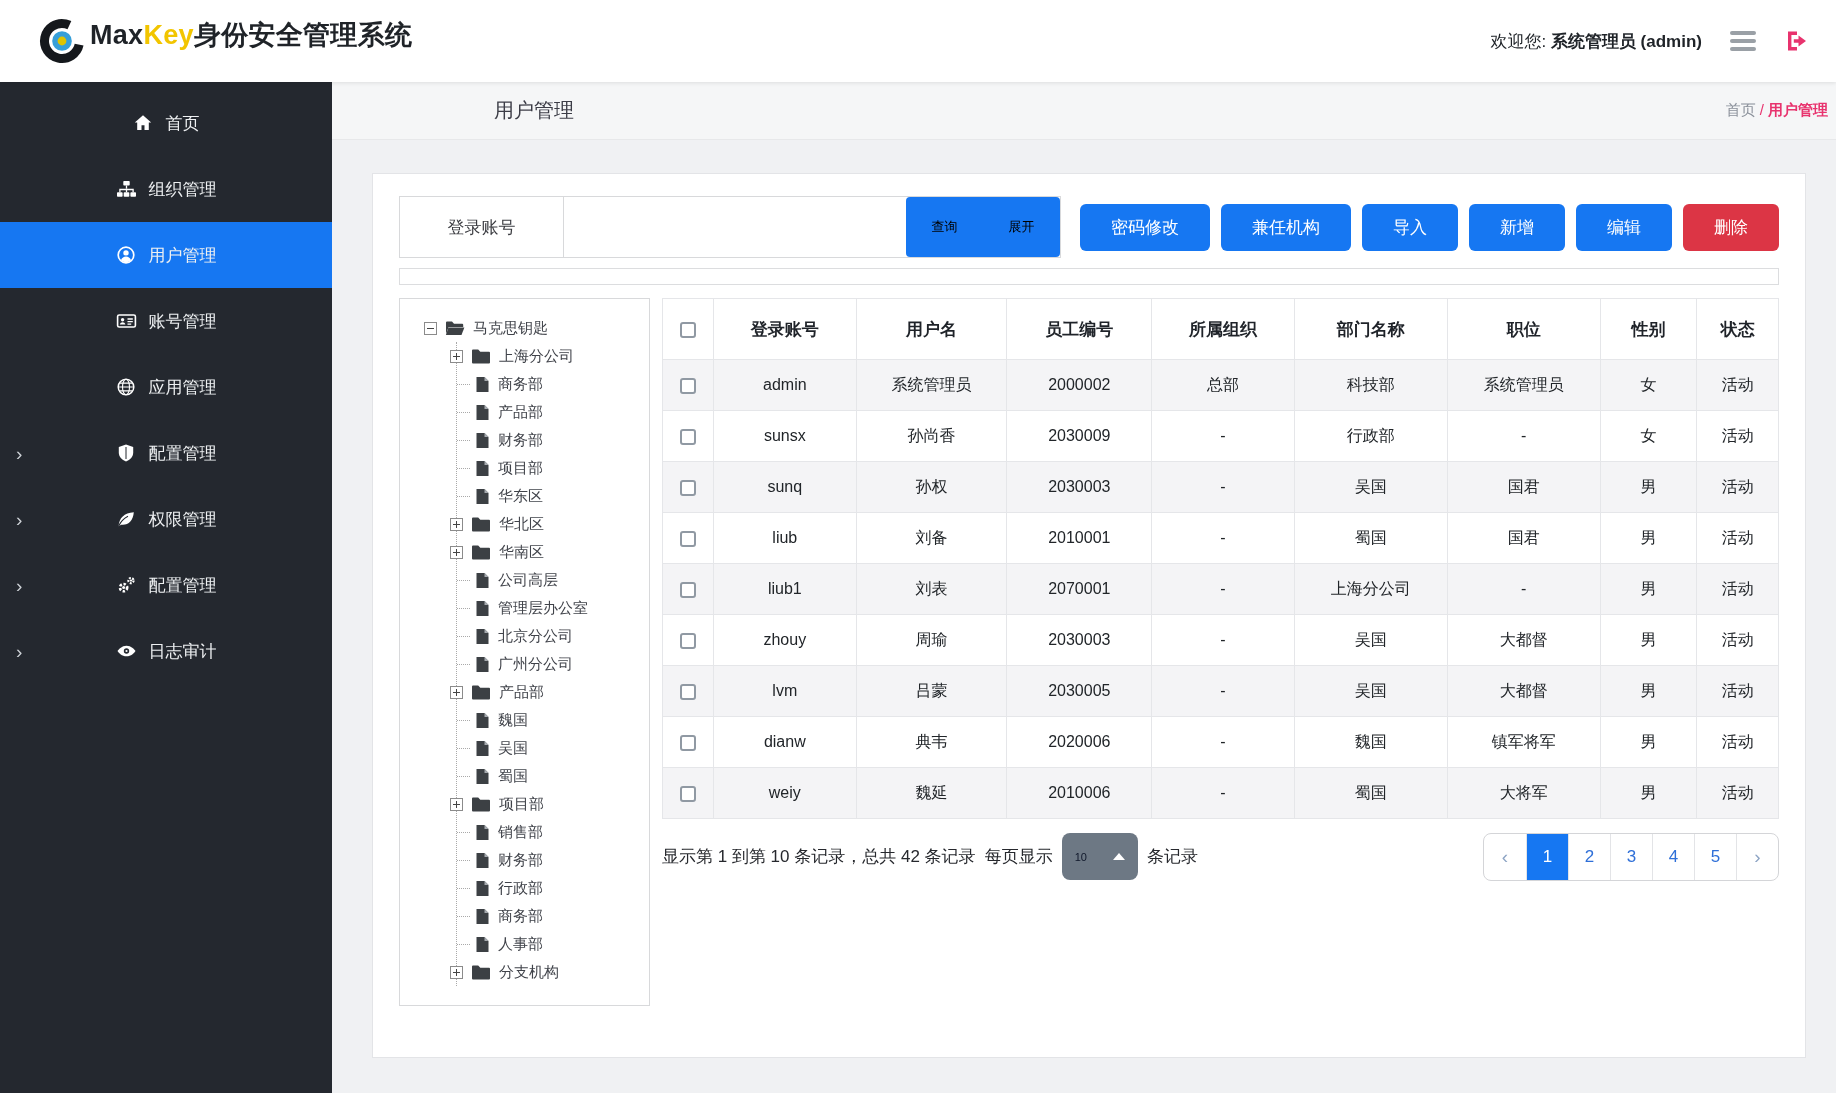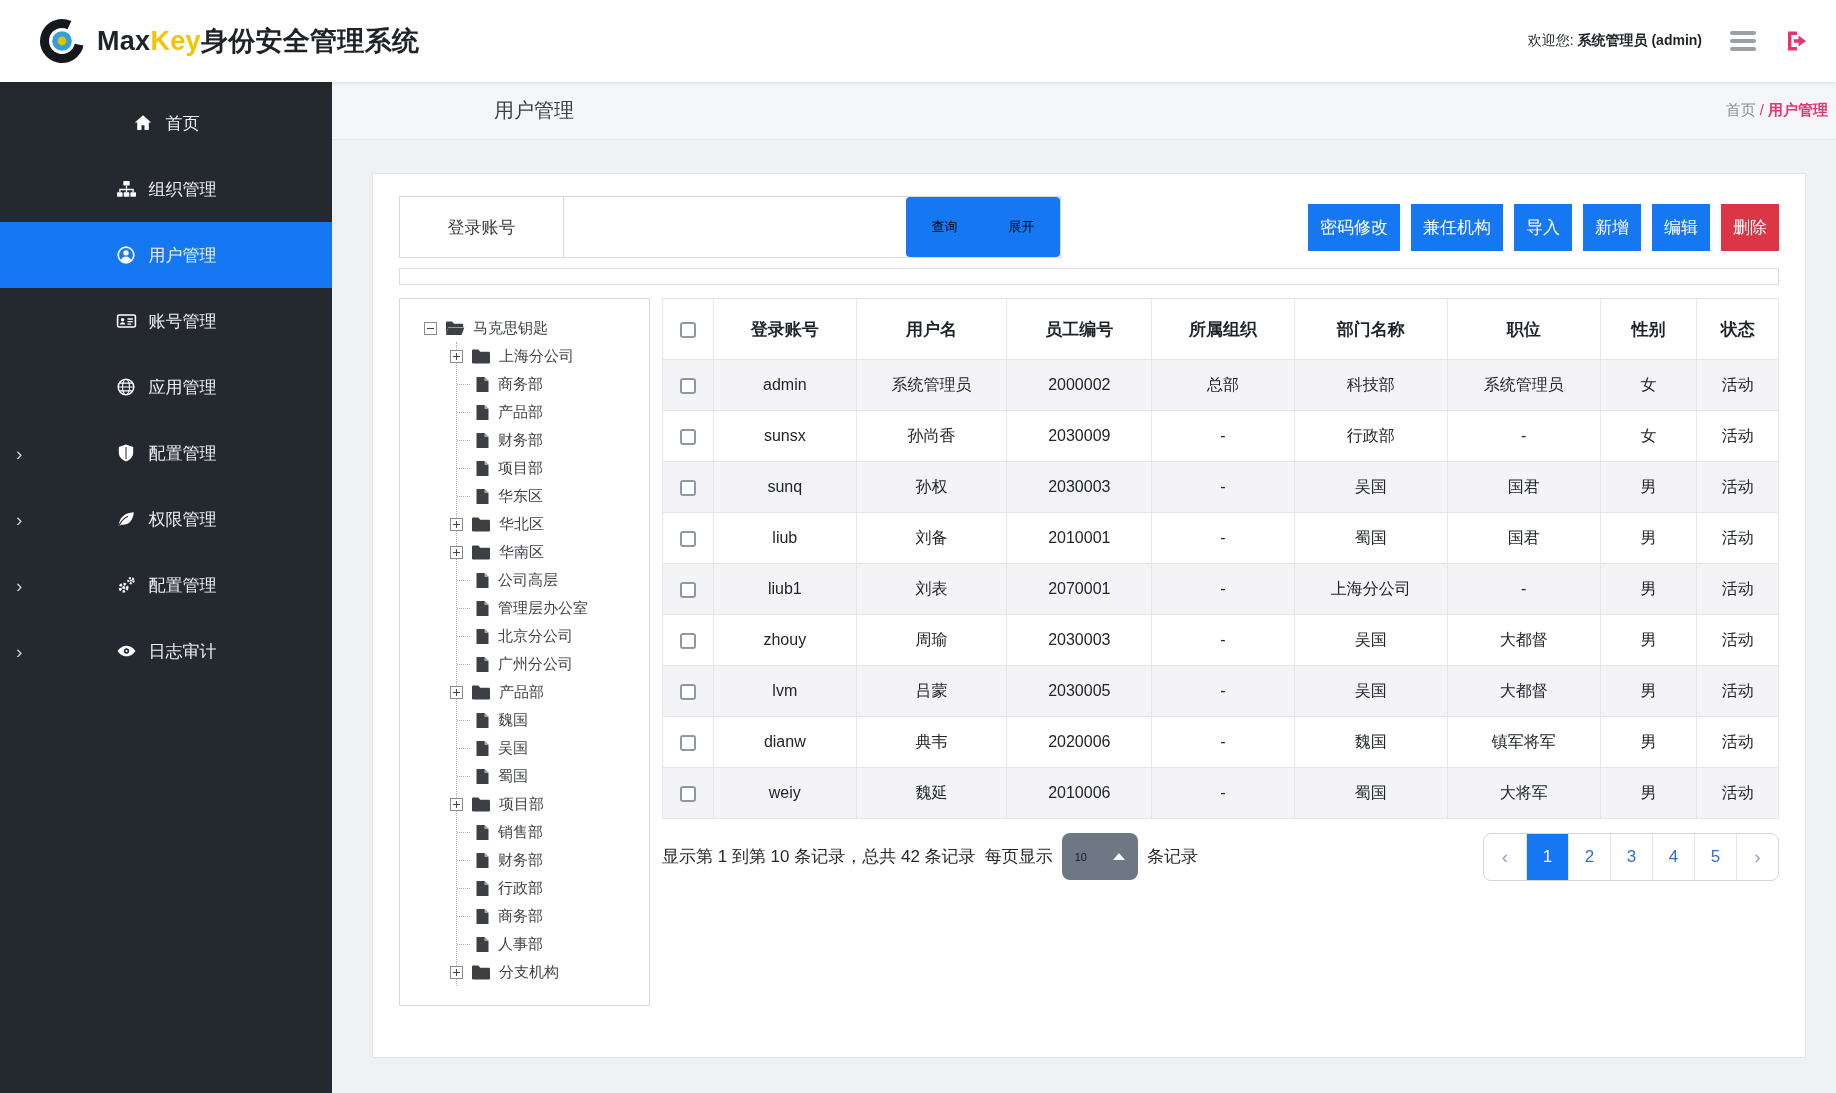--- a/index.html
+++ b/index.html
@@ -9,25 +9,25 @@
   *{margin:0;padding:0;box-sizing:border-box}
   html,body{width:1836px;height:1093px}
   body{
     font-family:"Liberation Sans","DejaVu Sans",sans-serif;
     background:#f0f1f3;overflow:hidden;color:#212529;position:relative;
   }
   
   .topbar{height:82px;background:#fff;display:flex;align-items:center;
     justify-content:space-between;padding:0 26px 0 38px;
     box-shadow:0 1px 4px rgba(0,0,0,.10);position:relative;z-index:5}
-  .brand{display:flex;align-items:center;gap:11px}
+  .brand{display:flex;align-items:flex-start;gap:4px}
   .brand-title{font-size:27px;font-weight:bold;color:#1f2328;letter-spacing:.3px;white-space:nowrap}
   .brand-key{color:var(--brand-yellow)}
   .topbar-right{display:flex;align-items:center;gap:28px}
-  .welcome{font-size:14px;color:#1f2328;white-space:nowrap}
+  .welcome{font-size:17px;color:#1f2328;white-space:nowrap}
   .welcome .strong{font-weight:bold}
   .hamburger{display:inline-flex;flex-direction:column;gap:4px;cursor:pointer}
   .hamburger i{width:26px;height:4px;border-radius:2px;background:#9aa0a6;display:block}
   .logout-btn{cursor:pointer;display:flex;align-items:center}
   
   .layout{display:flex;height:1011px}
   .sidebar{width:332px;background:var(--sidebar-bg);padding-top:8px;flex-shrink:0}
   .menu-item{position:relative;height:66px;display:flex;align-items:center;
     justify-content:center;gap:12px;color:#eef0f2;font-size:17px;cursor:pointer}
   .menu-item.active{background:var(--primary)}
@@ -51,21 +51,21 @@
   .search-row{display:flex;justify-content:space-between;align-items:center}
   .search-box{display:flex;align-items:stretch;border:1px solid #d8d9db;height:62px;width:662px;background:#fff}
   .search-label{width:164px;border-right:1px solid #d8d9db;display:flex;align-items:center;
     justify-content:center;font-size:17px;color:#3a3b40;flex-shrink:0}
   .search-input{flex:1;border:none;outline:none;font-size:16px;padding:0 14px;min-width:0;font-family:inherit}
   .btn{border:none;cursor:pointer;font-family:inherit}
   .btn-query,.btn-expand{background:var(--primary);color:#000000;font-size:13px;width:77px;flex-shrink:0}
   .btn-query{border-radius:4px 0 0 4px}
   .btn-expand{border-radius:0 4px 4px 0}
   .toolbar{display:flex;gap:11px}
-  .tbtn{height:47px;padding:0 12px;border-radius:0;background:var(--primary);
+  .tbtn{height:47px;padding:0 31px;border-radius:6px;background:var(--primary);
     color:#fff;font-size:17px;white-space:nowrap}
   .tbtn.danger{background:var(--danger)}
   .collapse-strip{height:17px;border:1px solid #dcdddf;margin-top:10px}
   
   .body-row{display:flex;gap:12px;margin-top:13px;align-items:flex-start}
   .tree-panel{width:251px;flex-shrink:0;border:1px solid #d8d9db;height:708px;
     padding:15px 4px 0 24px;overflow:hidden}
   .tree-row{display:flex;align-items:center;height:28px;cursor:pointer;
     color:#40434a;font-size:15px;white-space:nowrap}
   .tree-children{margin-left:32px;border-left:1px dotted #a9a9a9}

